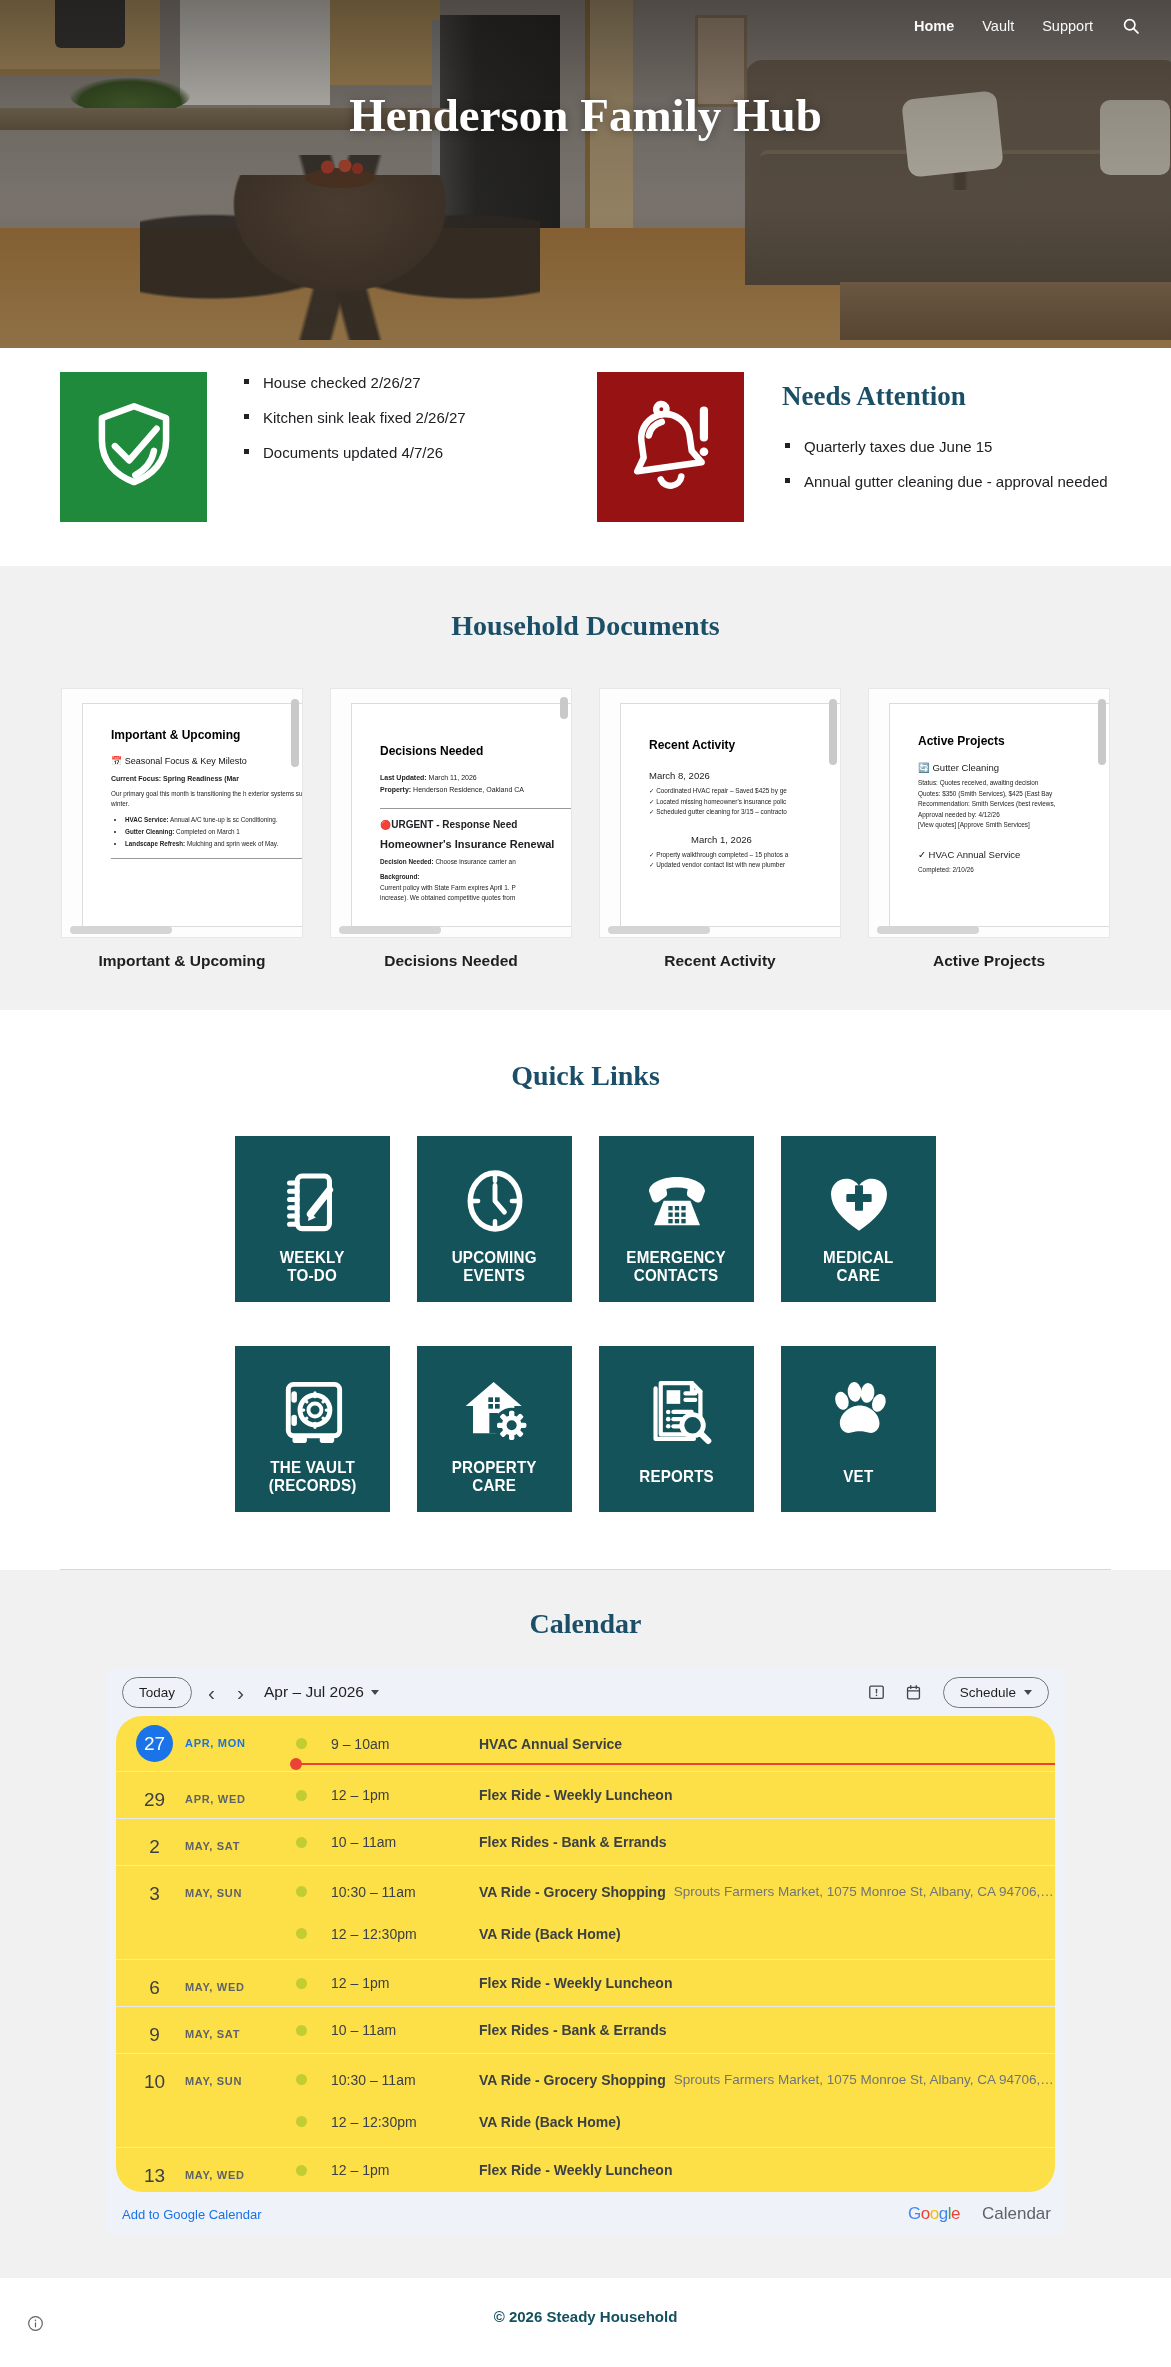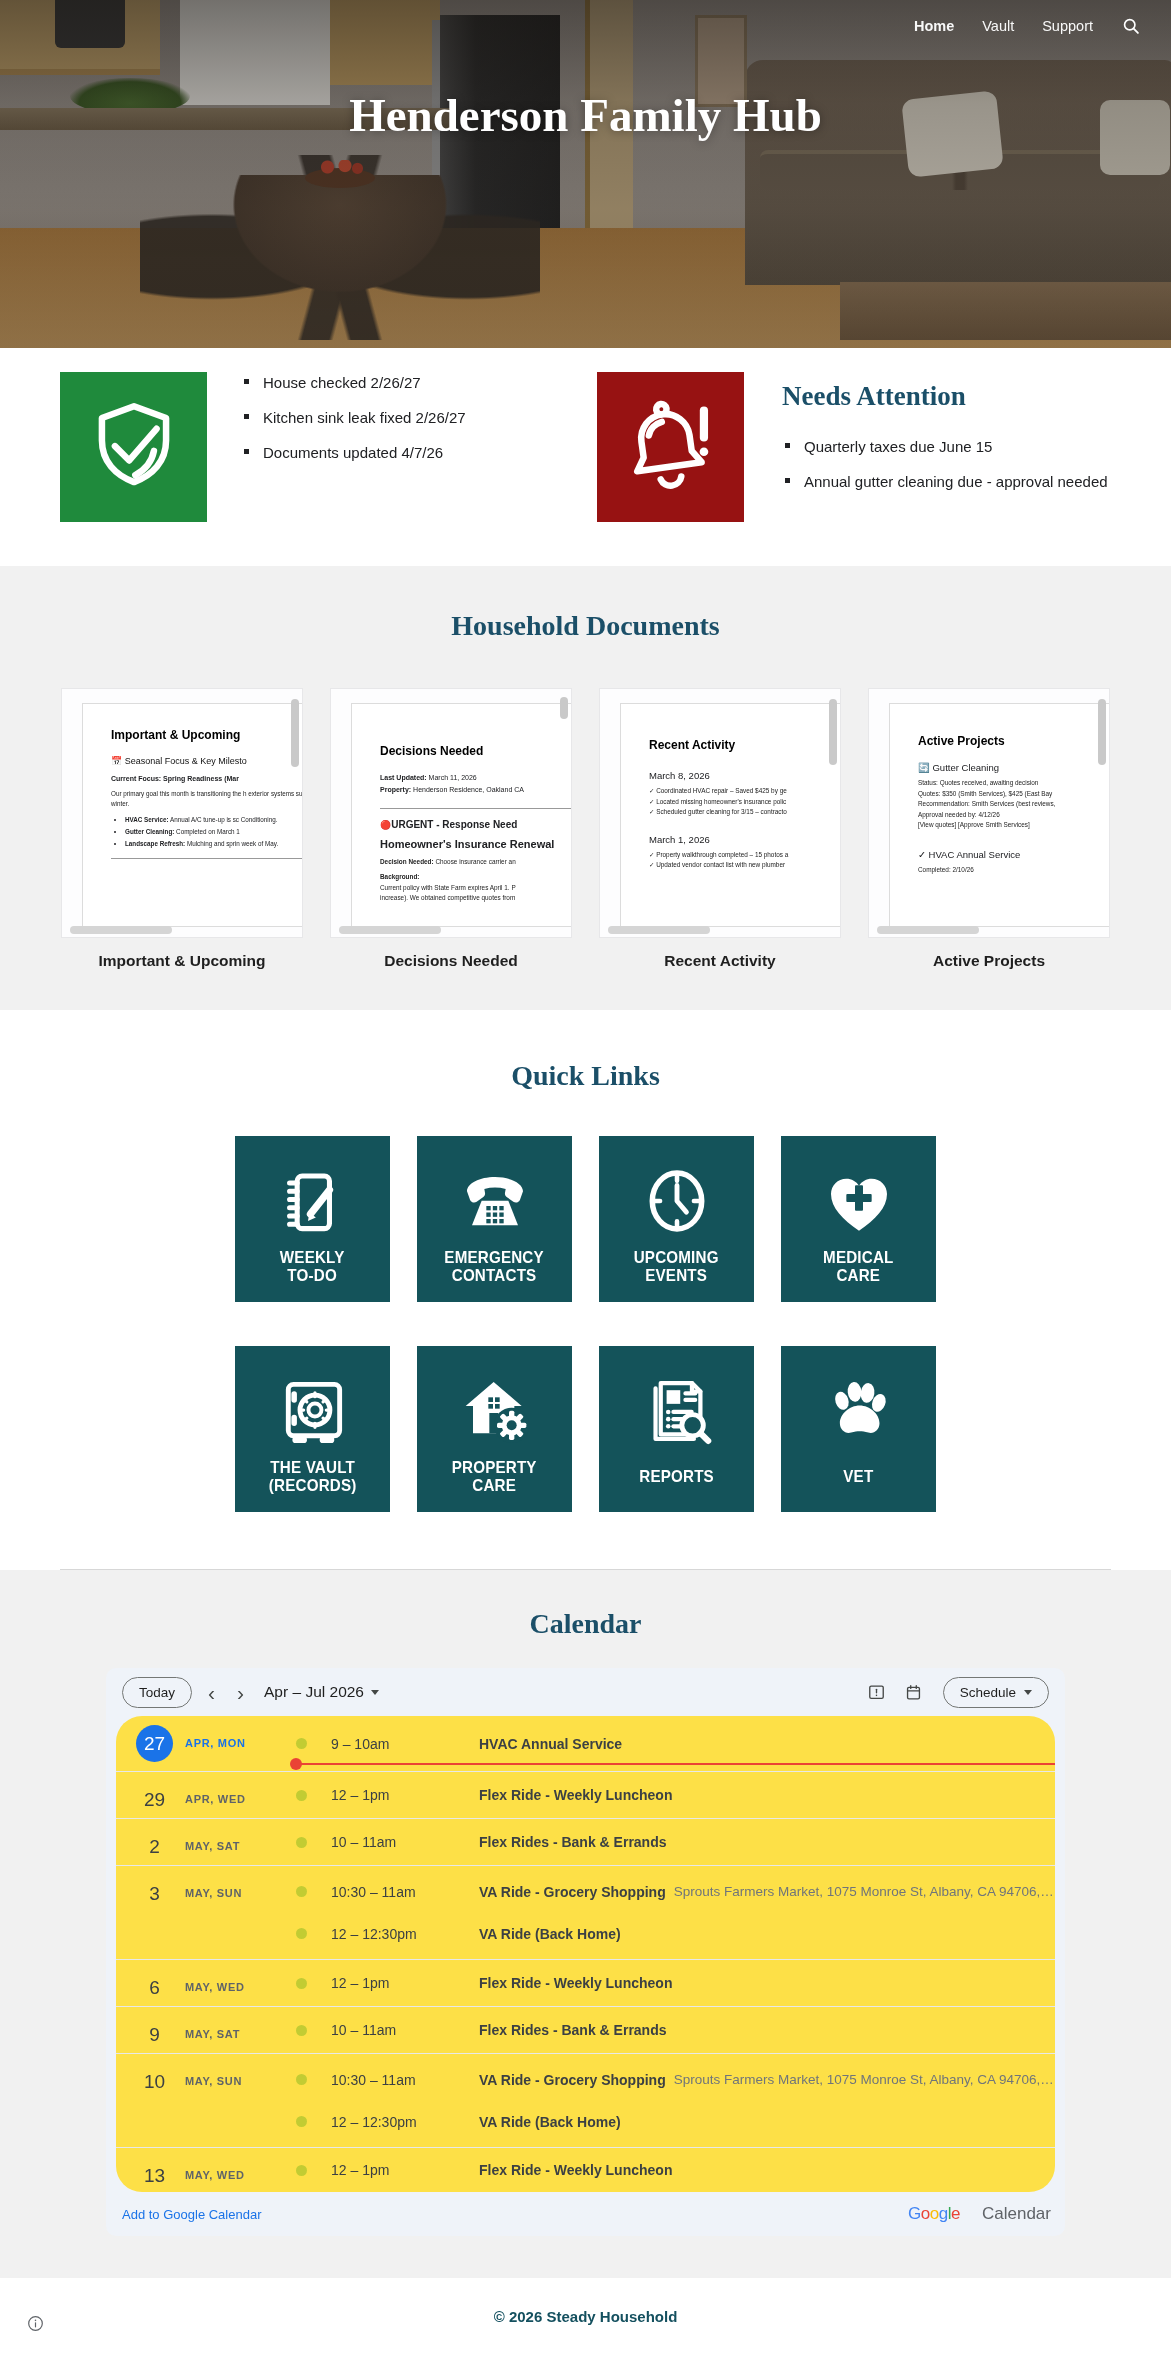--- a/index.html
+++ b/index.html
@@ -269,21 +269,21 @@
     </div>
 
     <div class="doc-card">
       <div class="doc-frame">
         <div class="doc-page" style="padding-top:34px;">
           <div class="dp-title">Recent Activity</div>
           <div class="dp-date" style="margin-top:18px;">March 8, 2026</div>
           <div class="dp-line">✓ Coordinated HVAC repair – Saved $425 by ge</div>
           <div class="dp-line">✓ Located missing homeowner's insurance polic</div>
           <div class="dp-line">✓ Scheduled gutter cleaning for 3/15 – contracto</div>
-          <div class="dp-date" style="margin-top:16px;">March 1, 2026</div>
+          <div class="dp-date" style="margin-top:16px;margin-left:42px;">March 1, 2026</div>
           <div class="dp-line">✓ Property walkthrough completed – 15 photos a</div>
           <div class="dp-line">✓ Updated vendor contact list with new plumber</div>
         </div>
         <div class="vthumb" style="top:10px;height:66px;"></div>
         <div class="hthumb"></div>
       </div>
       <div class="doc-caption">Recent Activity</div>
     </div>
 
     <div class="doc-card">
@@ -317,20 +317,34 @@
         <svg width="76" height="76" viewBox="0 0 24 24" fill="none" stroke="#fff" stroke-width="1.6" stroke-linecap="round" stroke-linejoin="round">
           <rect x="7" y="3.8" width="10.2" height="16.6" rx="1.6"></rect>
           <path d="M4.6 6h2.4M4.6 8.6h2.4M4.6 11.2h2.4M4.6 13.8h2.4M4.6 16.4h2.4M4.6 19h2.4"></path>
           <path d="M11.2 15.8l6-7.6" stroke-width="2.3"></path>
           <path d="M10.4 18l.5-2.7 2 1.6z" fill="#fff" stroke="none"></path>
         </svg>
       </div>
       <div class="ql-label">
         <span>WEEKLY</span>
         <span>TO-DO</span>
+      </div>
+    </div>
+
+    <div class="ql-tile">
+      <div class="ql-ico">
+        <svg width="78" height="78" viewBox="0 0 24 24" fill="none" stroke="#fff" stroke-width="1.7" stroke-linecap="round">
+          <ellipse cx="12" cy="12" rx="7.6" ry="8.6"></ellipse>
+          <path d="M12 4.2v1.6M12 18.2v1.6M5.2 12h1.6M17.2 12h1.6" stroke-width="1.4"></path>
+          <path d="M12 12V7.2M12 12l2.9 3.4" stroke-width="1.5"></path>
+        </svg>
+      </div>
+      <div class="ql-label">
+        <span>UPCOMING</span>
+        <span>EVENTS</span>
       </div>
     </div>
 
     <div class="ql-tile">
       <div class="ql-ico">
         <svg width="80" height="80" viewBox="0 0 24 24" fill="#fff">
           <path d="M3.6 9.4C3.6 7 7.4 5.1 12 5.1s8.4 1.9 8.4 4.3l-.9 2.5c-.3.8-1.3 1.1-2 .6l-2-1.4c-.4-.3-.6-.8-.5-1.3l.2-1.1a12.6 12.6 0 0 0-6.4 0l.2 1.1c.1.5-.1 1-.5 1.3l-2 1.4c-.7.5-1.7.2-2-.6z"></path>
           <path d="M8 12.2h8l2.9 7.4H5.1z"></path>
           <g fill="#14535a">
             <rect x="9.4" y="13.8" width="1.3" height="1.3"></rect>
@@ -341,34 +355,20 @@
               <rect x="13.3" y="15.75" width="1.3" height="1.3"></rect>
             <rect x="9.4" y="17.7" width="1.3" height="1.3"></rect>
               <rect x="11.35" y="17.7" width="1.3" height="1.3"></rect>
               <rect x="13.3" y="17.7" width="1.3" height="1.3"></rect>
           </g>
         </svg>
       </div>
       <div class="ql-label">
         <span>EMERGENCY</span>
         <span>CONTACTS</span>
-      </div>
-    </div>
-
-    <div class="ql-tile">
-      <div class="ql-ico">
-        <svg width="78" height="78" viewBox="0 0 24 24" fill="none" stroke="#fff" stroke-width="1.7" stroke-linecap="round">
-          <ellipse cx="12" cy="12" rx="7.6" ry="8.6"></ellipse>
-          <path d="M12 4.2v1.6M12 18.2v1.6M5.2 12h1.6M17.2 12h1.6" stroke-width="1.4"></path>
-          <path d="M12 12V7.2M12 12l2.9 3.4" stroke-width="1.5"></path>
-        </svg>
-      </div>
-      <div class="ql-label">
-        <span>UPCOMING</span>
-        <span>EVENTS</span>
       </div>
     </div>
 
     <div class="ql-tile">
       <div class="ql-ico">
         <svg width="80" height="80" viewBox="0 0 24 24">
           <path fill="#fff" d="M12 21.2C7.1 17.9 3.6 14.3 3.6 10.2 3.6 7.6 5.6 5.6 8.2 5.6c1.6 0 3 .8 3.8 2.1.8-1.3 2.2-2.1 3.8-2.1 2.6 0 4.6 2 4.6 4.6 0 4.1-3.5 7.7-8.4 11z"></path>
           <rect x="10.8" y="7.6" width="2.4" height="7.6" rx=".3" fill="#14535a"></rect>
           <rect x="8.2" y="10.2" width="7.6" height="2.4" rx=".3" fill="#14535a"></rect>
         </svg>

